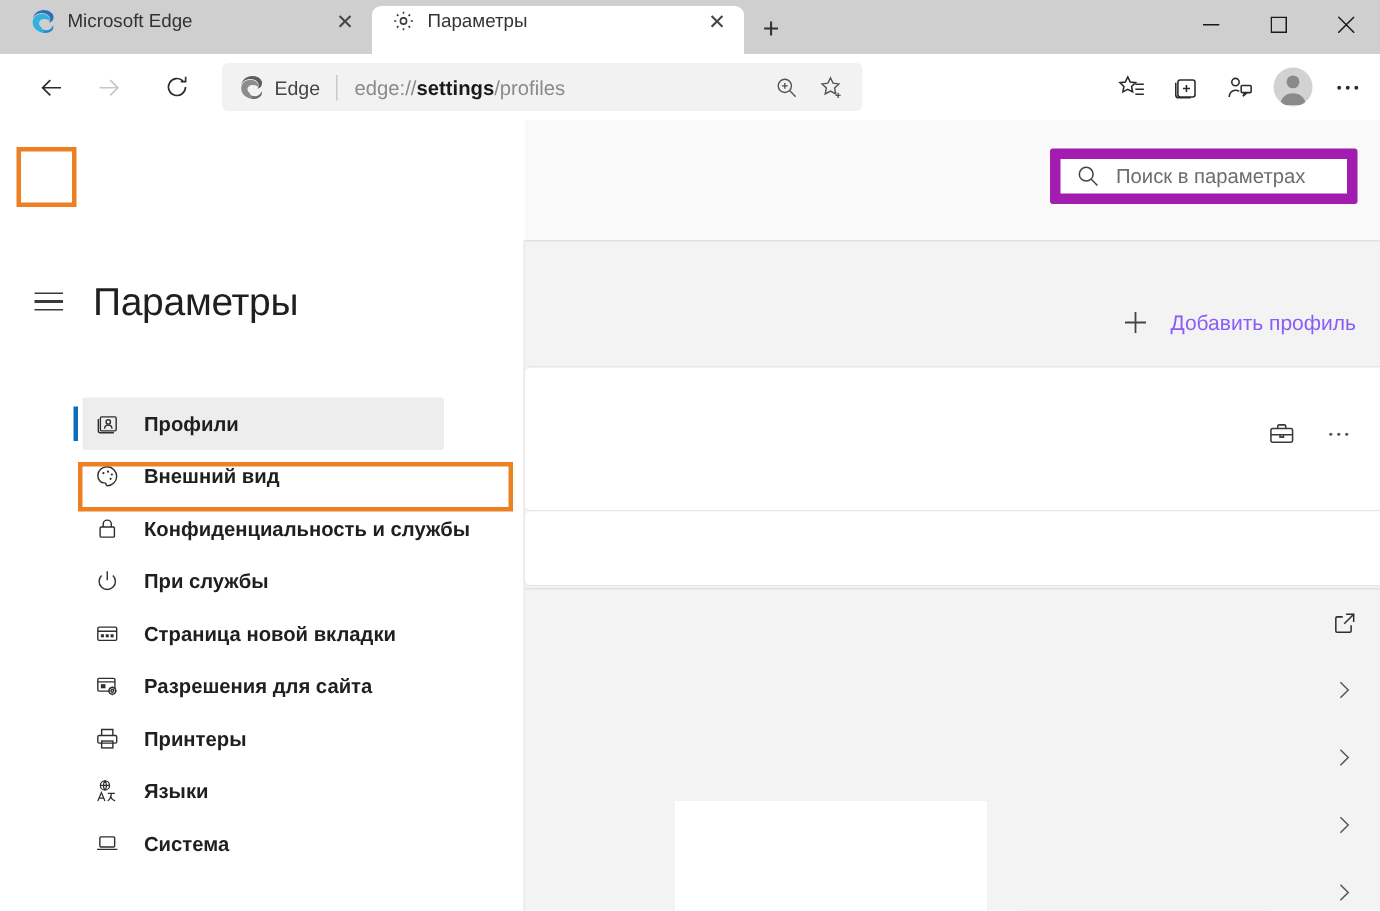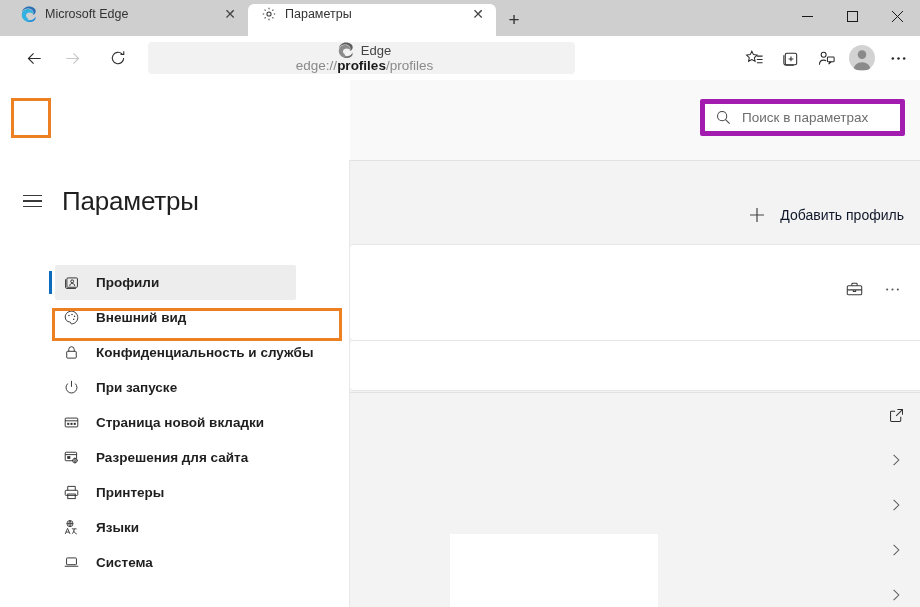--- a/index.html
+++ b/index.html
@@ -51,21 +51,21 @@
     background: #ffffff; display: flex; align-items: center;
   }
   .tb-btn {
     width: 36px; height: 36px; margin-left: 2px; border-radius: 4px;
     display: flex; align-items: center; justify-content: center; color: #2b2b2b;
   }
   .tb-btn.disabled { color: #c7c7c7; }
   .omnibox {
     position: absolute; left: 148px; top: 6px; width: 427px; height: 32px;
     background: #f2f2f2; border-radius: 4px;
-    display: flex; align-items: center; padding: 0 6px 0 12px; flex-direction: column;
+    display: flex; align-items: center; padding: 0 6px 0 12px;
   }
   .omni-brand { display: flex; align-items: center; gap: 7px; }
   .omni-brand-txt { font-size: 13px; color: #444; }
   .omni-sep { width: 1px; height: 17px; background: #c8c8c8; margin: 0 11px; }
   .omni-url { font-size: 13.5px; color: #8a8a8a; white-space: nowrap; }
   .omni-url b { color: #1a1a1a; font-weight: 600; }
   .omni-right { margin-left: auto; display: flex; align-items: center; }
   .omni-ico {
     width: 30px; height: 28px; display: flex; align-items: center; justify-content: center;
     color: #555;
@@ -86,21 +86,21 @@
   
   .content { position: absolute; left: 350px; top: 0; width: 570px; height: 527px; background: #f3f3f3; }
   .content-topwhite { position: absolute; left: 0; top: 0; width: 570px; height: 80px; background: #f9f9f9; }
   .hrule { position: absolute; background: #e2e2e2; height: 1px; }
 
   .card {
     position: absolute; background: #ffffff; border: 1px solid #e6e6e6; border-radius: 4px;
   }
   .addprofile {
     position: absolute; right: 16px; top: 125px;
-    display: flex; align-items: center; gap: 13px; color: #0f172a; font-size: 14px;
+    display: flex; align-items: center; gap: 13px; color: #8b5cf6; font-size: 14px;
   }
   .plus-ico { font-size: 21px; font-weight: 300; color: #444; line-height: 1; }
   .row-ico {
     position: absolute; display: flex; align-items: center; justify-content: center;
     color: #3a3a3a;
   }
 
   
   .sidebar {
     position: absolute; left: 0; top: 80px; width: 350px; height: 527px;
@@ -141,21 +141,21 @@
   }
   .nav-label { font-size: 13.5px; color: #1f1f1f; white-space: nowrap; }
 
   .nav-hl {
     position: absolute; left: 52px; top: 228px; width: 290px; height: 33px;
     border: 3px solid #ed8022; z-index: 8; pointer-events: none; background: transparent;
   }
 
   .srch-wrap {
     position: absolute; left: 700px; top: 99px; width: 205px; height: 37px;
-    border: 5px solid #a21caf; border-radius: 2px; background: #ffffff;
+    border: 7px solid #a21caf; border-radius: 2px; background: #ffffff;
     display: flex; align-items: center; padding: 0 10px; gap: 10px; z-index: 3;
   }
   .srch-input {
     border: none; outline: none; background: transparent; flex: 1 1 auto;
     font-family: "Liberation Sans", sans-serif; font-size: 13.5px; color: #2b2b2b;
   }
   .srch-input::placeholder { color: #6d6d6d; }
 </style>
 </head>
 <body>
@@ -229,21 +229,21 @@
     <div class="omnibox">
       <span class="omni-brand">
         <svg width="16" height="16" viewBox="0 0 16 16">
           <path d="M14.4 10.6c-.5 1.9-2.3 3.6-4.8 3.6-3 0-5.3-2.2-5.3-4.8 0-1.4.7-2.4 1.6-3-1.9.5-3.4 1.8-3.4 4 0 3.1 2.9 5.6 6.6 5.6 2.4 0 4.4-1.1 5.3-2.7.2-.9.2-1.8 0-2.7z" fill="#6a6a6a"></path>
           <path d="M6.6 12.1c-.9-.5-1.6-1.4-1.6-2.6 0-2 1.9-2.9 3.6-2.9 1.9 0 3.2.8 3.9 1.6.1-3.2-2.8-5.1-5.6-5.1C3.4 3.1.8 5.7.8 8.9c0 3.6 2.9 6.5 6.5 6.5.6 0 1.2-.1 1.7-.2-1.2-.4-1.9-1.2-2.4-3.1z" fill="#8c8c8c"></path>
           <path d="M8.1.6C4.3.6 1.5 3.1.9 6.3 1.9 4 4.2 2.6 6.9 2.6c3.2 0 5.6 2 5.6 4.4 0 .9-.4 1.7-1 2.2.9-.2 2.3-1 2.8-2.1.3-.6.4-1.3.4-2C14.7 2.9 11.8.6 8.1.6z" fill="#5d5d5d"></path>
         </svg>
         <span class="omni-brand-txt">Edge</span>
       </span>
       <span class="omni-sep"></span>
-      <span class="omni-url"><span>edge://</span><b>profiles</b><span>/profiles</span></span>
+      <span class="omni-url"><span>edge://</span><b>settings</b><span>/profiles</span></span>
       <span class="omni-right">
         <span class="omni-ico">
           <svg width="17" height="17" viewBox="0 0 20 20" fill="none" stroke="#555" stroke-width="1.1">
             <circle cx="8.5" cy="8.5" r="5.2"></circle>
               <path d="M12.4 12.4L17 17M6.2 8.5h4.6M8.5 6.2v4.6"></path>
           </svg>
         </span>
         <span class="omni-ico">
           <svg width="17" height="17" viewBox="0 0 20 20" fill="none" stroke="#555" stroke-width="1.1">
             <path d="M9 2.2l2 4.2 4.6.6-3.4 3.2.9 4.6L9 12.6l-4.1 2.2.9-4.6L2.4 7l4.6-.6z"></path>
@@ -420,21 +420,21 @@
           <span class="nav-label">Конфиденциальность и службы</span>
         </div>
 
         <div class="navitem">
           <span class="nav-ico">
             <svg width="17" height="17" viewBox="0 0 20 20" fill="none" stroke="#2e2e2e" stroke-width="1.1">
               <path d="M14.4 5.4a6.4 6.4 0 1 1-8.8 0"></path>
               <path d="M10 2.2v7"></path>
             </svg>
           </span>
-          <span class="nav-label">При запуске</span>
+          <span class="nav-label">При службы</span>
         </div>
 
         <div class="navitem">
           <span class="nav-ico">
             <svg width="17" height="17" viewBox="0 0 20 20" fill="none" stroke="#2e2e2e" stroke-width="1.1">
               <rect x="2.6" y="4.8" width="14.8" height="10.4" rx="1"></rect>
               <path d="M2.6 8h14.8"></path>
               <rect x="5" y="10.4" width="2.4" height="2.4" fill="#2e2e2e" stroke="none"></rect>
               <rect x="8.8" y="10.4" width="2.4" height="2.4" fill="#2e2e2e" stroke="none"></rect>
               <rect x="12.6" y="10.4" width="2.4" height="2.4" fill="#2e2e2e" stroke="none"></rect>

